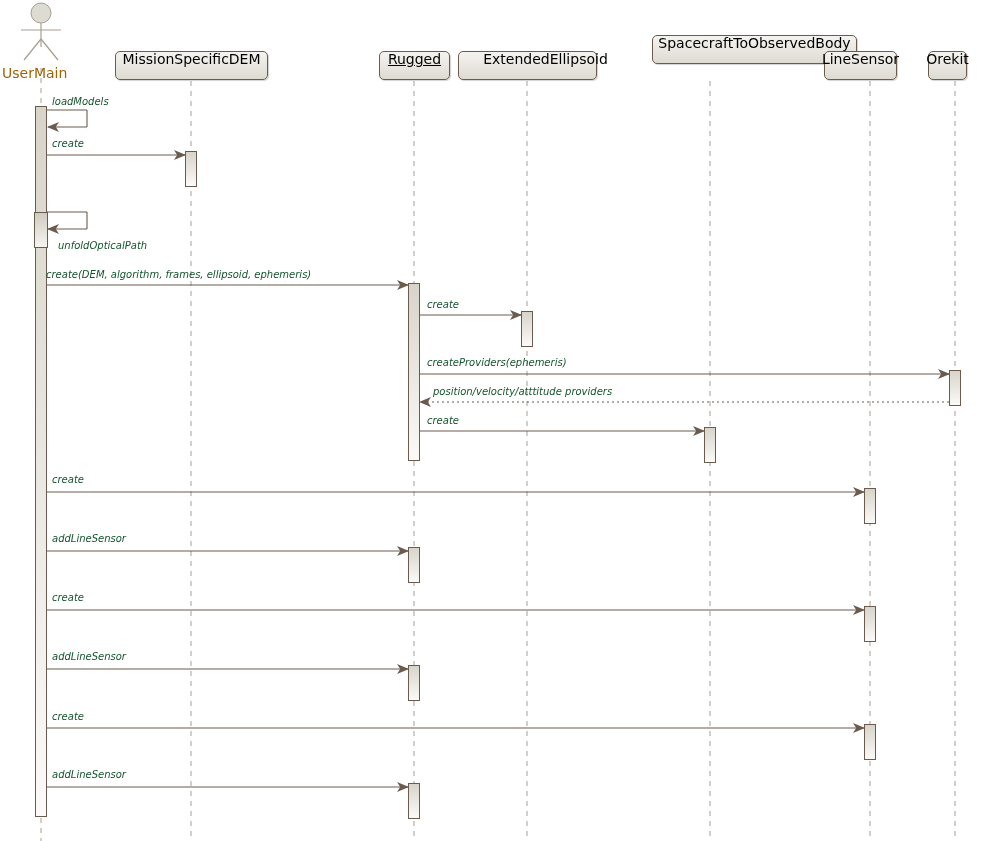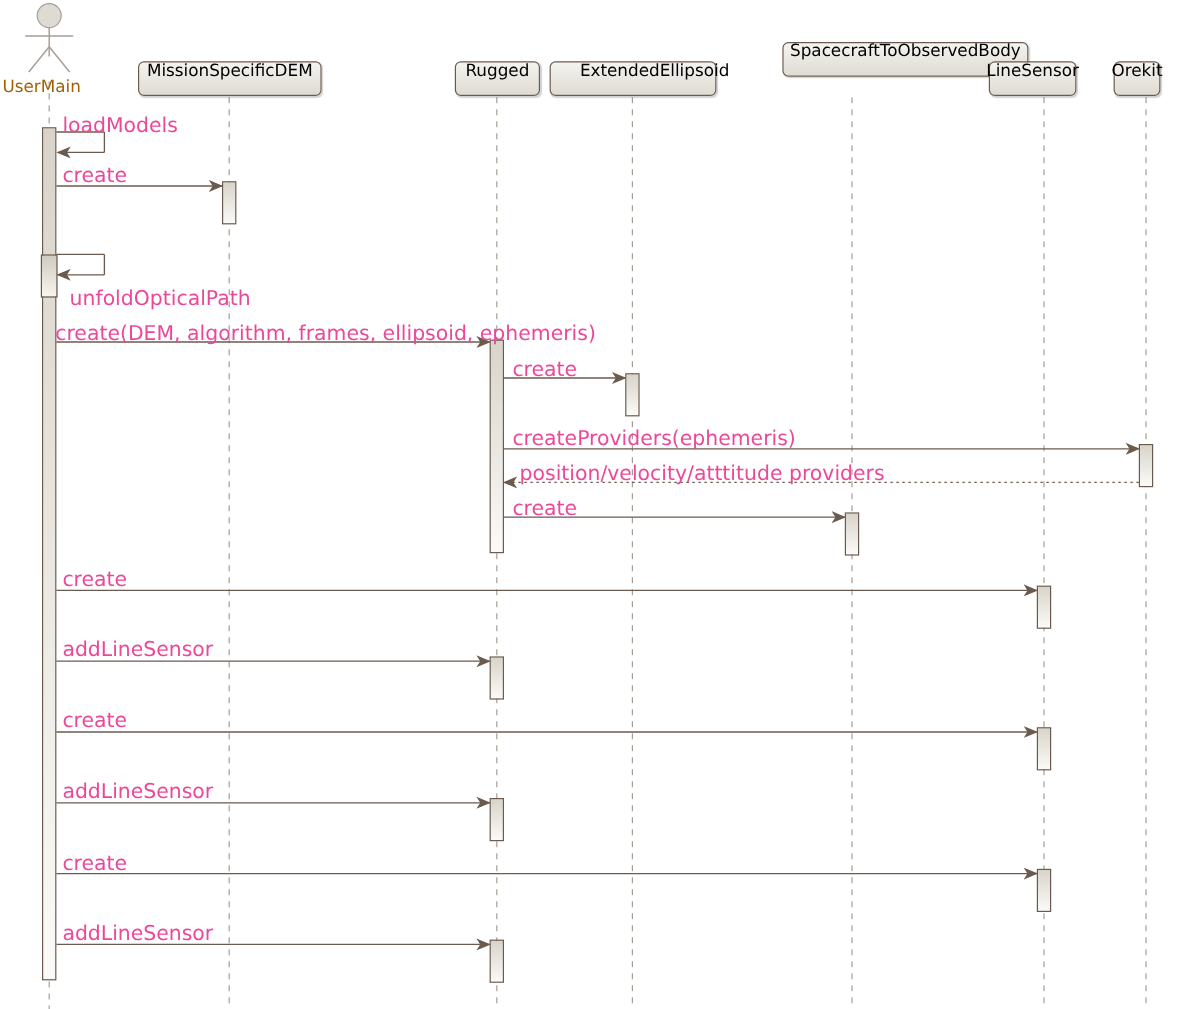--- a/index.html
+++ b/index.html
@@ -42,24 +42,25 @@
     box-shadow: 1px 1px 1px rgba(0,0,0,0.18);
   }
   .actor-label {
     position: absolute;
     font-size: 14px;
     color: #a16207;
     white-space: nowrap;
   }
   .msg-label {
     position: absolute;
-    font-size: 17px;
-    color: #ec4899;
+    font-size: 10px;
+    color: #14532d;
     white-space: nowrap;
     line-height: 1;
+    font-style: italic;
   }
   .activation {
     position: absolute;
     box-sizing: border-box;
     border: 1px solid #6B5B4E;
     background: linear-gradient(to bottom, #D8D4CA 0%, #FBFAF8 100%);
   }
   .activation.wide-actor {
     background: linear-gradient(to bottom, #CFCBC0 0%, #F7F5F1 100%);
   }
@@ -114,21 +115,21 @@
         <line x1="47" y1="728" x2="864" y2="728" stroke="#6B5B4E" stroke-width="1.1" marker-end="url(#arrowFilled)"></line>
         <line x1="47" y1="787" x2="408" y2="787" stroke="#6B5B4E" stroke-width="1.1" marker-end="url(#arrowFilled)"></line>
       </g>
   </svg>
 
   <div id="participants-layer">
       <div class="actor-label" style="left: 2px; top: 65px;">UserMain</div>
       <div class="participant-box" style="left: 115px; top: 51px; width: 153px; height: 29px;">
         <span>MissionSpecificDEM</span>
       </div>
-      <div class="participant-box" style="left: 379px; top: 51px; width: 71px; height: 29px;">
+      <div class="participant-box" style="left: 379px; top: 51px; width: 71px; height: 29px; text-decoration: underline;">
         <span>Rugged</span>
       </div>
       <div class="participant-box" style="left: 458px; top: 51px; width: 139px; height: 29px; padding-left: 36px;">
         <span>ExtendedEllipsoid</span>
       </div>
       <div class="participant-box" style="left: 608px; top: 35px; width: 205px; height: 29px; margin-left: 44px;">
         <span>SpacecraftToObservedBody</span>
       </div>
       <div class="participant-box" style="left: 824px; top: 51px; width: 73px; height: 29px;">
         <span>LineSensor</span>

